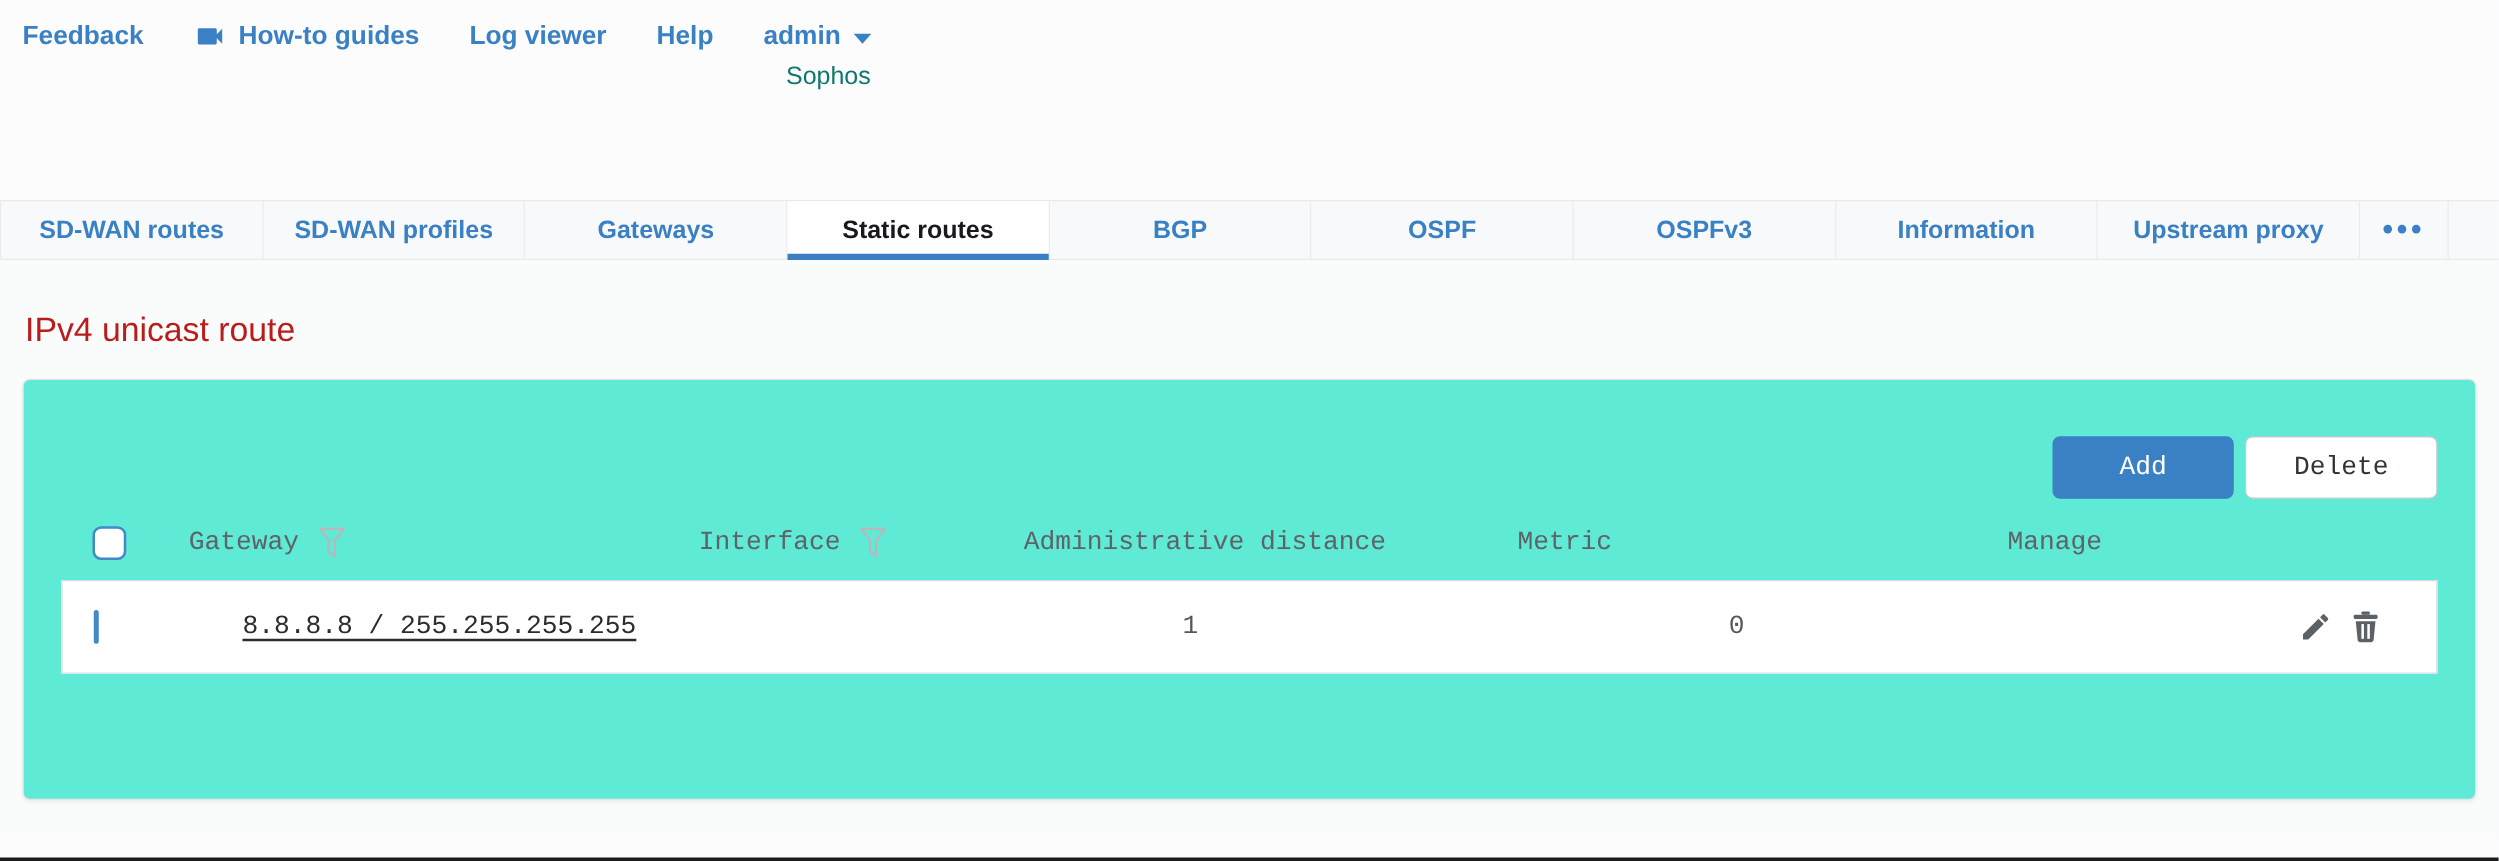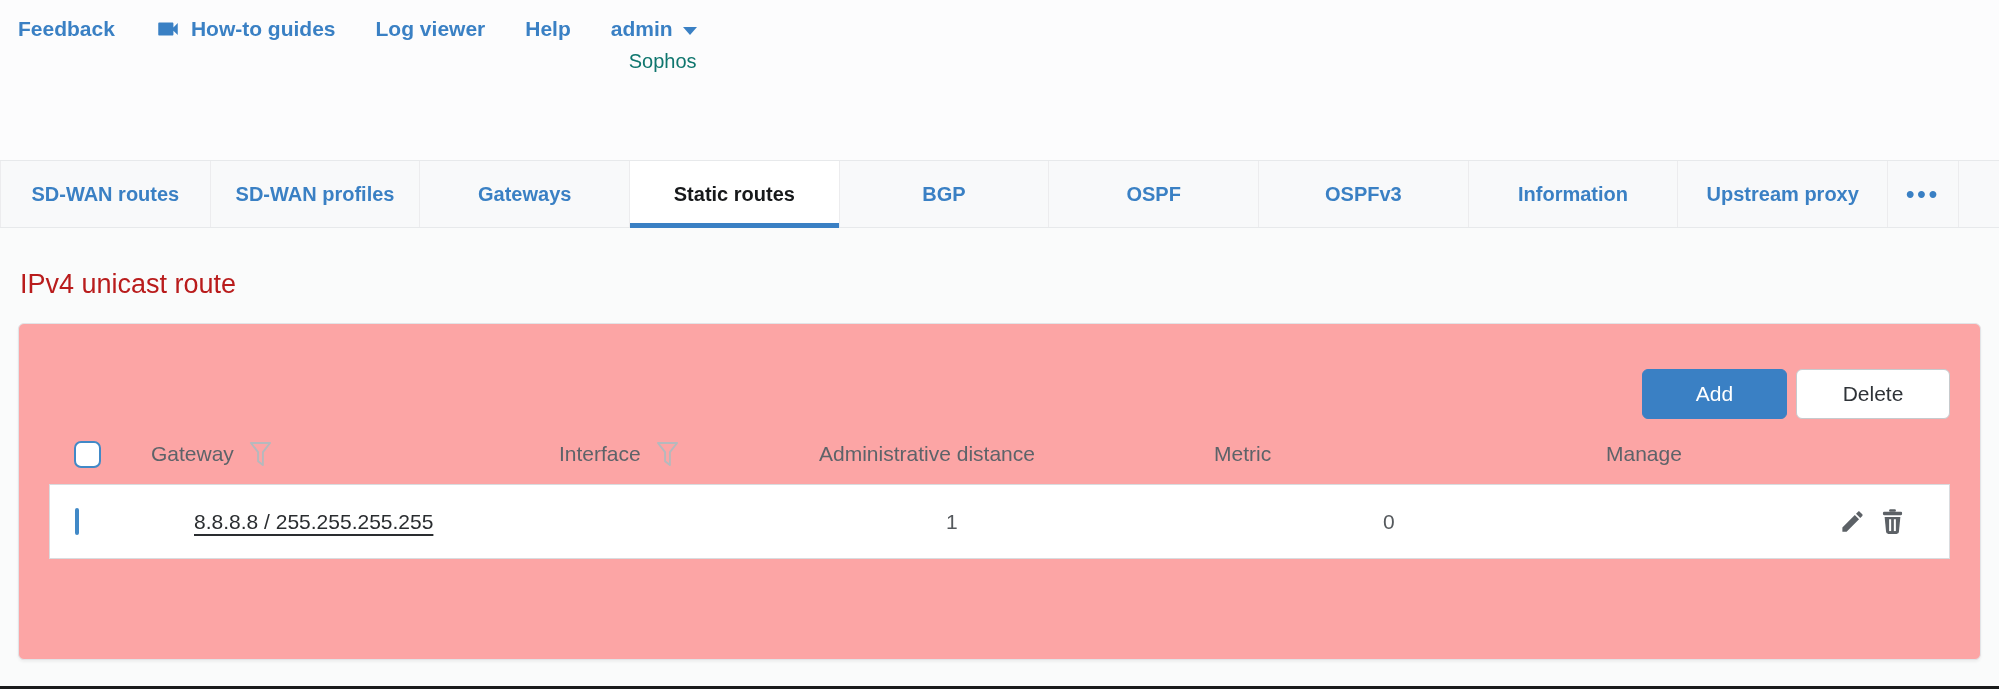--- a/index.html
+++ b/index.html
@@ -9,32 +9,32 @@
   
   .topbar{box-sizing:border-box;height:160px;display:flex;justify-content:space-between;align-items:flex-start;padding:8px 34px 0 18px;background:#fcfcfd;}
   .page-title{font-size:42px;font-weight:400;color:#3d4854;letter-spacing:.5px;line-height:1.2;}
   .topnav{display:flex;flex-direction:column;align-items:flex-end;padding-top:8px;}
   .nav-row{display:flex;align-items:center;gap:40px;font-size:21px;font-weight:600;color:#3a80c4;}
   .nav-link{cursor:pointer;white-space:nowrap;display:flex;align-items:center;gap:10px;}
   .caret-down{width:0;height:0;border-left:7px solid transparent;border-right:7px solid transparent;border-top:8px solid #3a80c4;margin-top:3px;}
   .brand{margin-top:8px;font-size:20px;font-weight:400;color:#0f766e;}
 
   
-  .tabbar{box-sizing:border-box;display:flex;height:68px;background:#f8f9fa;border-top:1px solid #e7e9eb;border-bottom:1px solid #e7e9eb;padding-right:40px;}
+  .tabbar{box-sizing:border-box;display:flex;height:48px;background:#f8f9fa;border-top:1px solid #e7e9eb;border-bottom:1px solid #e7e9eb;padding-right:40px;}
   .tab{flex:1;display:flex;align-items:center;justify-content:center;font-size:20px;font-weight:700;color:#3a80c4;border-right:1px solid #ececee;position:relative;cursor:pointer;white-space:nowrap;}
   .tab:first-child{border-left:1px solid #ececee;}
   .tab.active{background:#ffffff;color:#17191b;}
   .tab.active::after{content:"";position:absolute;left:0;right:0;bottom:-1px;height:5px;background:#3a80c4;}
   .tab-more{flex:none;width:70px;display:flex;align-items:center;justify-content:center;color:#3a80c4;font-size:24px;font-weight:700;letter-spacing:3px;cursor:pointer;border-right:1px solid #ececee;}
 
   
   .content{box-sizing:border-box;height:461px;background:#fafbfb;padding:40px 18px 0 18px;}
   .section-title{font-size:27px;font-weight:400;color:#b91c1c;margin:0 0 0 2px;line-height:1.2;}
 
-  .panel{box-sizing:border-box;margin-top:23px;height:337px;background:#fca5a5;border:1px solid #e2e4e7;border-radius:6px;box-shadow:0 2px 3px rgba(0,0,0,.05);}
+  .panel{box-sizing:border-box;margin-top:23px;height:337px;background:#5eead4;border:1px solid #e2e4e7;border-radius:6px;box-shadow:0 2px 3px rgba(0,0,0,.05);font-family:Liberation Mono, monospace;}
   .actions{display:flex;justify-content:flex-end;gap:9px;padding:45px 30px 0 30px;}
   .btn{box-sizing:border-box;height:50px;border-radius:6px;font-size:21px;font-family:inherit;cursor:pointer;}
   .btn-add{width:145px;background:#3a80c4;border:1px solid #3a80c4;color:#ffffff;}
   .btn-delete{width:154px;background:#ffffff;border:1px solid #c6cacd;color:#2f3338;}
 
   .grid-cols{display:grid;grid-template-columns:77px 408px 260px 395px 392px 172px 1fr;align-items:center;}
   .thead{margin:5px 30px 0 30px;padding-left:25px;height:60px;color:#5d6369;font-size:21px;}
   .th{display:flex;align-items:center;gap:15px;white-space:nowrap;}
   .trow{box-sizing:border-box;margin:0 30px;padding-left:25px;height:75px;border:1px solid #d9dcdf;background:#ffffff;font-size:21px;color:#55595d;gap:42px;}
   .checkbox{box-sizing:border-box;width:27px;height:27px;border:2px solid #4189c7;border-radius:7px;background:#fff;cursor:pointer;}

